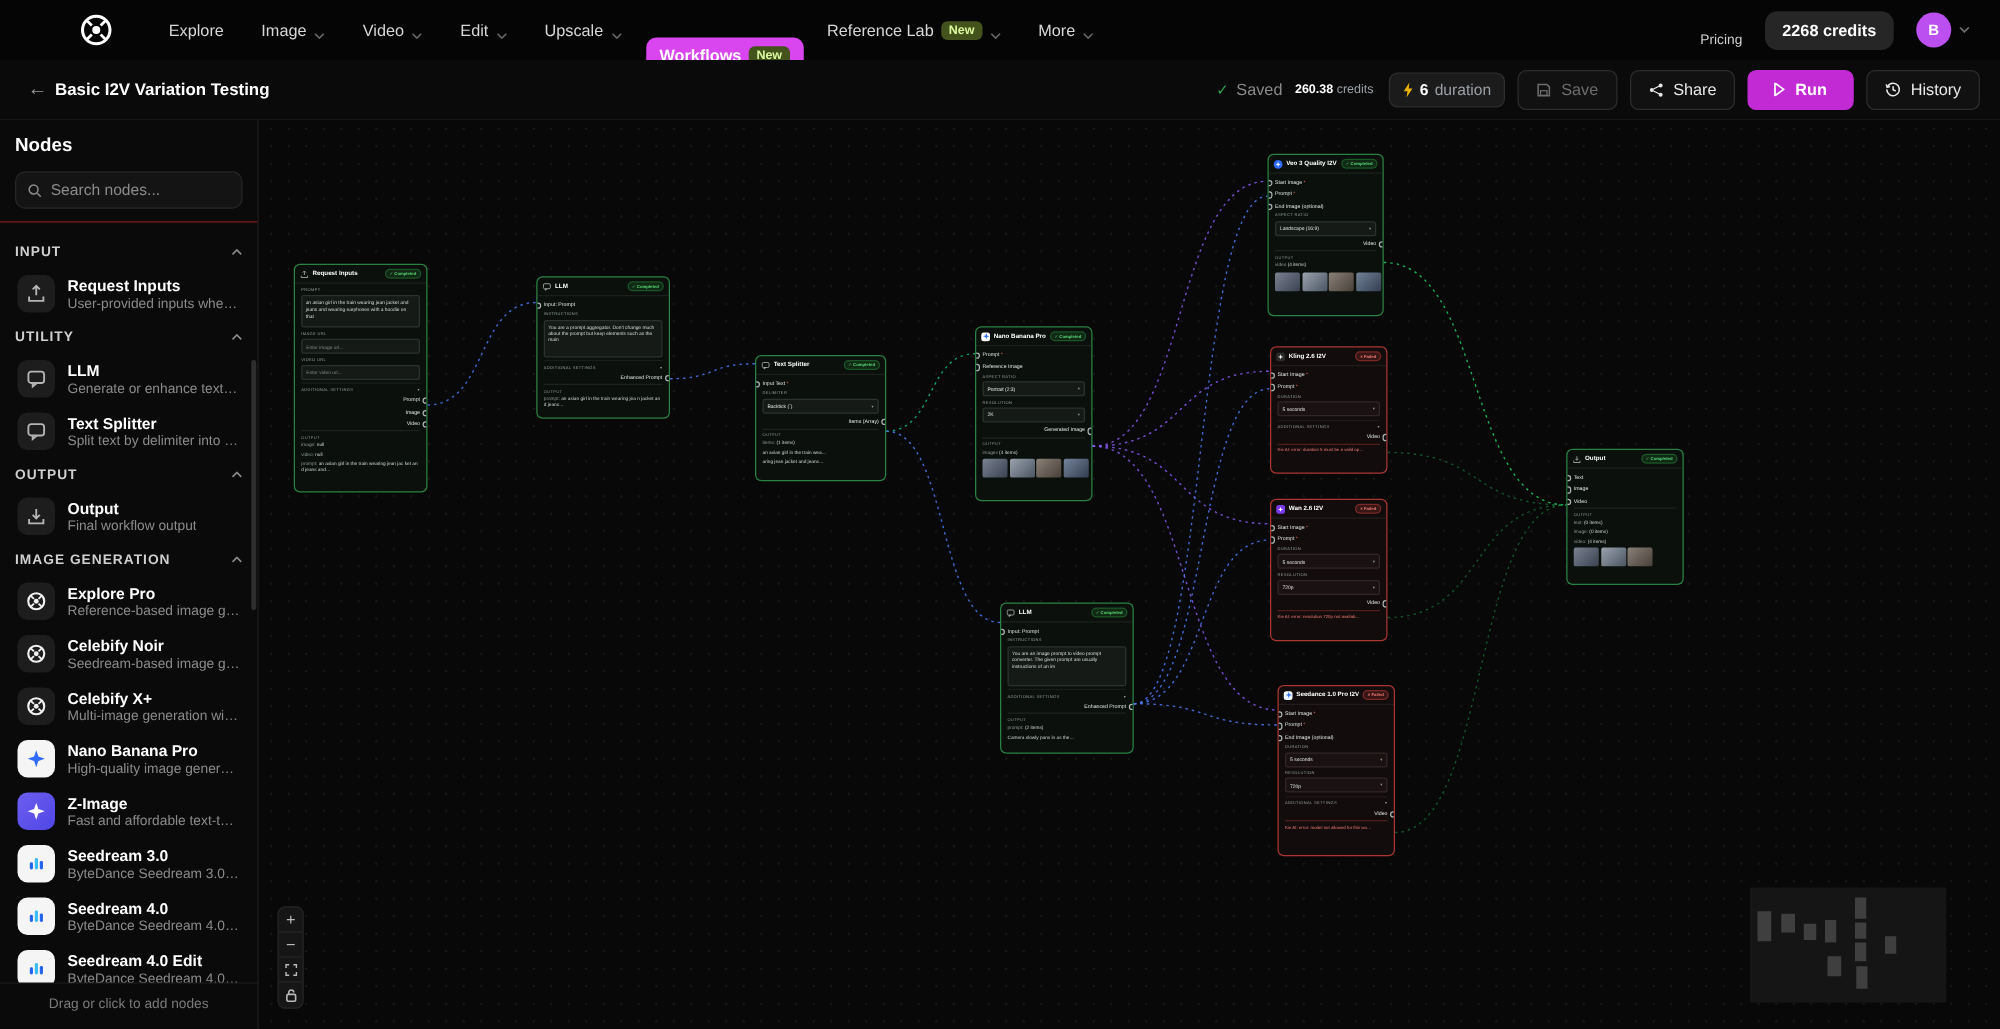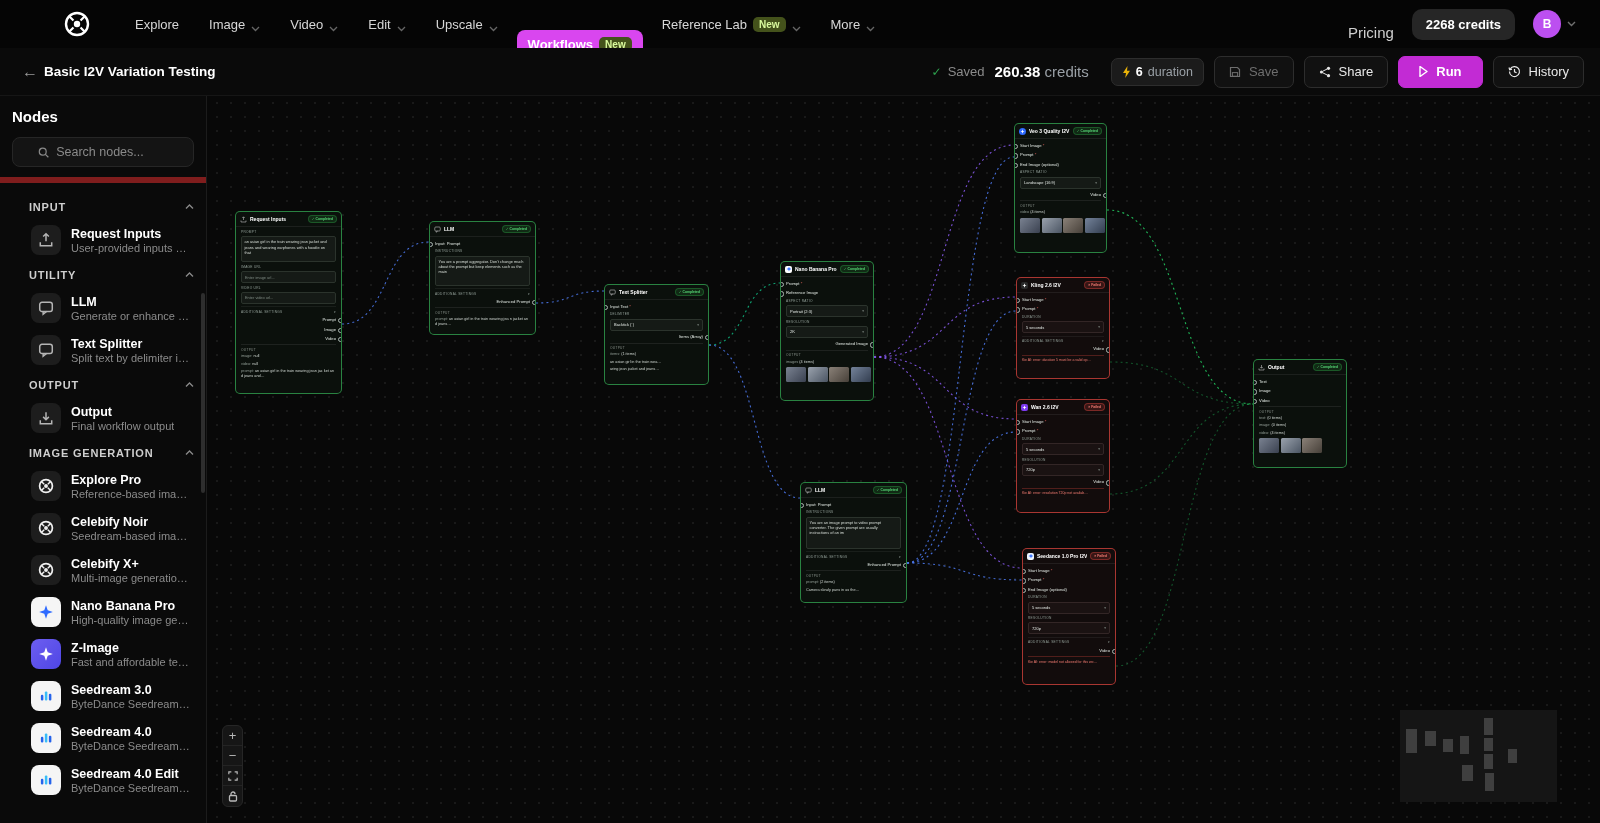--- a/index.html
+++ b/index.html
@@ -12,60 +12,60 @@
     display:flex; align-items:center; padding:0 24px; z-index:50; }
   .brand { width:26px; height:26px; margin-left:40px; margin-right:34px; }
   .nav-items { display:flex; align-items:center; gap:8px; }
   .nav-item { display:flex; align-items:flex-end; gap:6px; padding:7px 11px; border-radius:8px;
     font-size:13px; color:#d7d7d7; cursor:pointer; white-space:nowrap; }
   .nav-item.active { background:#d946ef; color:#ffffff; font-weight:700;margin-top:40px; }
   .nav-badge { font-size:10px; font-weight:700; padding:2px 6px; border-radius:5px;
     background:#44521b; color:#d9f99d; }
   .chev { opacity:.65; }
   .topnav-right { margin-left:auto; display:flex; align-items:center; gap:18px; }
-  .pricing { font-size:15px; color:#cfcfcf; cursor:pointer;margin-top:16px; }
+  .pricing { font-size:11px; color:#cfcfcf; cursor:pointer;margin-top:16px; }
   .credits-pill { background:#262626; border-radius:10px; padding:8px 14px; font-size:13px;
     font-weight:700; color:#fff; cursor:pointer; }
   .avatar-wrap { display:flex; align-items:center; gap:6px; cursor:pointer; }
   .avatar { width:28px; height:28px; border-radius:50%; background:#bc4ff0; color:#fff;
     font-size:12px; font-weight:700; display:flex; align-items:center; justify-content:center; }
 
   
   .toolbar { position:absolute; left:0; top:48px; width:1600px; height:48px; background:#0a0a0a;
     border-bottom:1px solid #161616; display:flex; align-items:center; padding:0 16px; z-index:50; }
   .back-btn { width:28px; height:28px; border-radius:6px; display:flex; align-items:center;
     justify-content:center; color:#9a9a9a; font-size:16px; cursor:pointer; }
   .wf-title { font-size:13.5px; font-weight:700; color:#fff; margin-left:0; }
   .toolbar-right { margin-left:auto; display:flex; align-items:center; gap:10px; }
   .saved { display:flex; align-items:center; gap:6px; font-size:13px; color:#8b8b8b; }
   .saved .tick { color:#2ea44f; font-size:12px; }
-  .tb-credits { font-size:15px; color:#9aa0a6; margin-right:12px; }
+  .tb-credits { font-size:10px; color:#9aa0a6; margin-right:2px; }
   .tb-credits b { color:#fff; font-weight:700; }
   .parallel-pill { display:flex; align-items:center; gap:5px; background:#1b1b1b;
     border:1px solid #2d2d2d; border-radius:7px; padding:6px 10px; font-size:12.5px;
     color:#9aa0a6; cursor:pointer; }
   .parallel-pill b { color:#fff; }
   .tb-btn { display:flex; align-items:center; gap:8px; height:32px; padding:0 14px;
     border:1px solid #2d2d2d; border-radius:7px; background:#111111; font-size:13px;
     color:#e8e8e8; cursor:pointer; }
   .tb-btn.disabled { color:#6e6e6e; }
   .tb-btn.run { background:#c22bd4; border-color:#c22bd4; color:#fff; font-weight:600;
     padding:0 20px; }
 
   
   .sidebar { position:absolute; left:0; top:96px; width:207px; height:727px; background:#0a0a0a;
     border-right:1px solid #1c1c1c; z-index:40; display:flex; flex-direction:column; }
   .sb-head { padding:12px 12px 10px 12px; }
   .sb-title { font-size:15px; font-weight:700; color:#fff; margin-bottom:12px; }
   .search-box { display:flex; align-items:center; gap:7px; background:#141414;
-    border:1px solid #262626; border-radius:8px; height:30px; padding:0 25px; }
+    border:1px solid #262626; border-radius:8px; height:30px; padding:0 9px; }
   .search-box input { background:transparent; border:none; outline:none; color:#ddd;
     font-size:12.5px; width:100%; font-family:inherit; }
   .search-box input::placeholder { color:#8a8a8a; }
-  .sb-list { flex:1; overflow:hidden; border-top:6px solid #7f1d1d; padding:10px 12px 0 29px;
+  .sb-list { flex:1; overflow:hidden; border-top:1px solid #7f1d1d; padding:10px 12px 0 12px;
     position:relative; }
   .sb-section-h { display:flex; align-items:center; justify-content:space-between;
     font-size:11px; font-weight:700; letter-spacing:.8px; color:#cfcfcf; padding:8px 0 6px 0;
     cursor:pointer; }
   .sb-item { display:flex; align-items:center; gap:10px; padding:6px 2px; border-radius:8px;
     cursor:pointer; }
   .sb-ico { width:30px; height:30px; border-radius:8px; background:#1d1d1d; flex:none;
     display:flex; align-items:center; justify-content:center; }
   .sb-ico.white { background:#f5f5f5; }
   .sb-ico.indigo { background:linear-gradient(135deg,#6d5ef0,#4f46e5); }
@@ -784,13 +784,14 @@
             <rect x="6" y="3" width="2.2" height="8" rx="1" fill="#38bdf8"></rect>
             <rect x="9.5" y="5" width="2.2" height="6" rx="1" fill="#2563eb"></rect>
           </svg>
         </span>
         <div class="sb-item-txt">
           <div class="sb-item-name">Seedream 4.0 Edit</div>
           <div class="sb-item-desc">ByteDance Seedream 4.0 image …</div>
         </div>
       </div>
     </div>
+  <div class="sb-hint">Drag or click to add nodes</div>
 </aside>
 
 </body></html>

